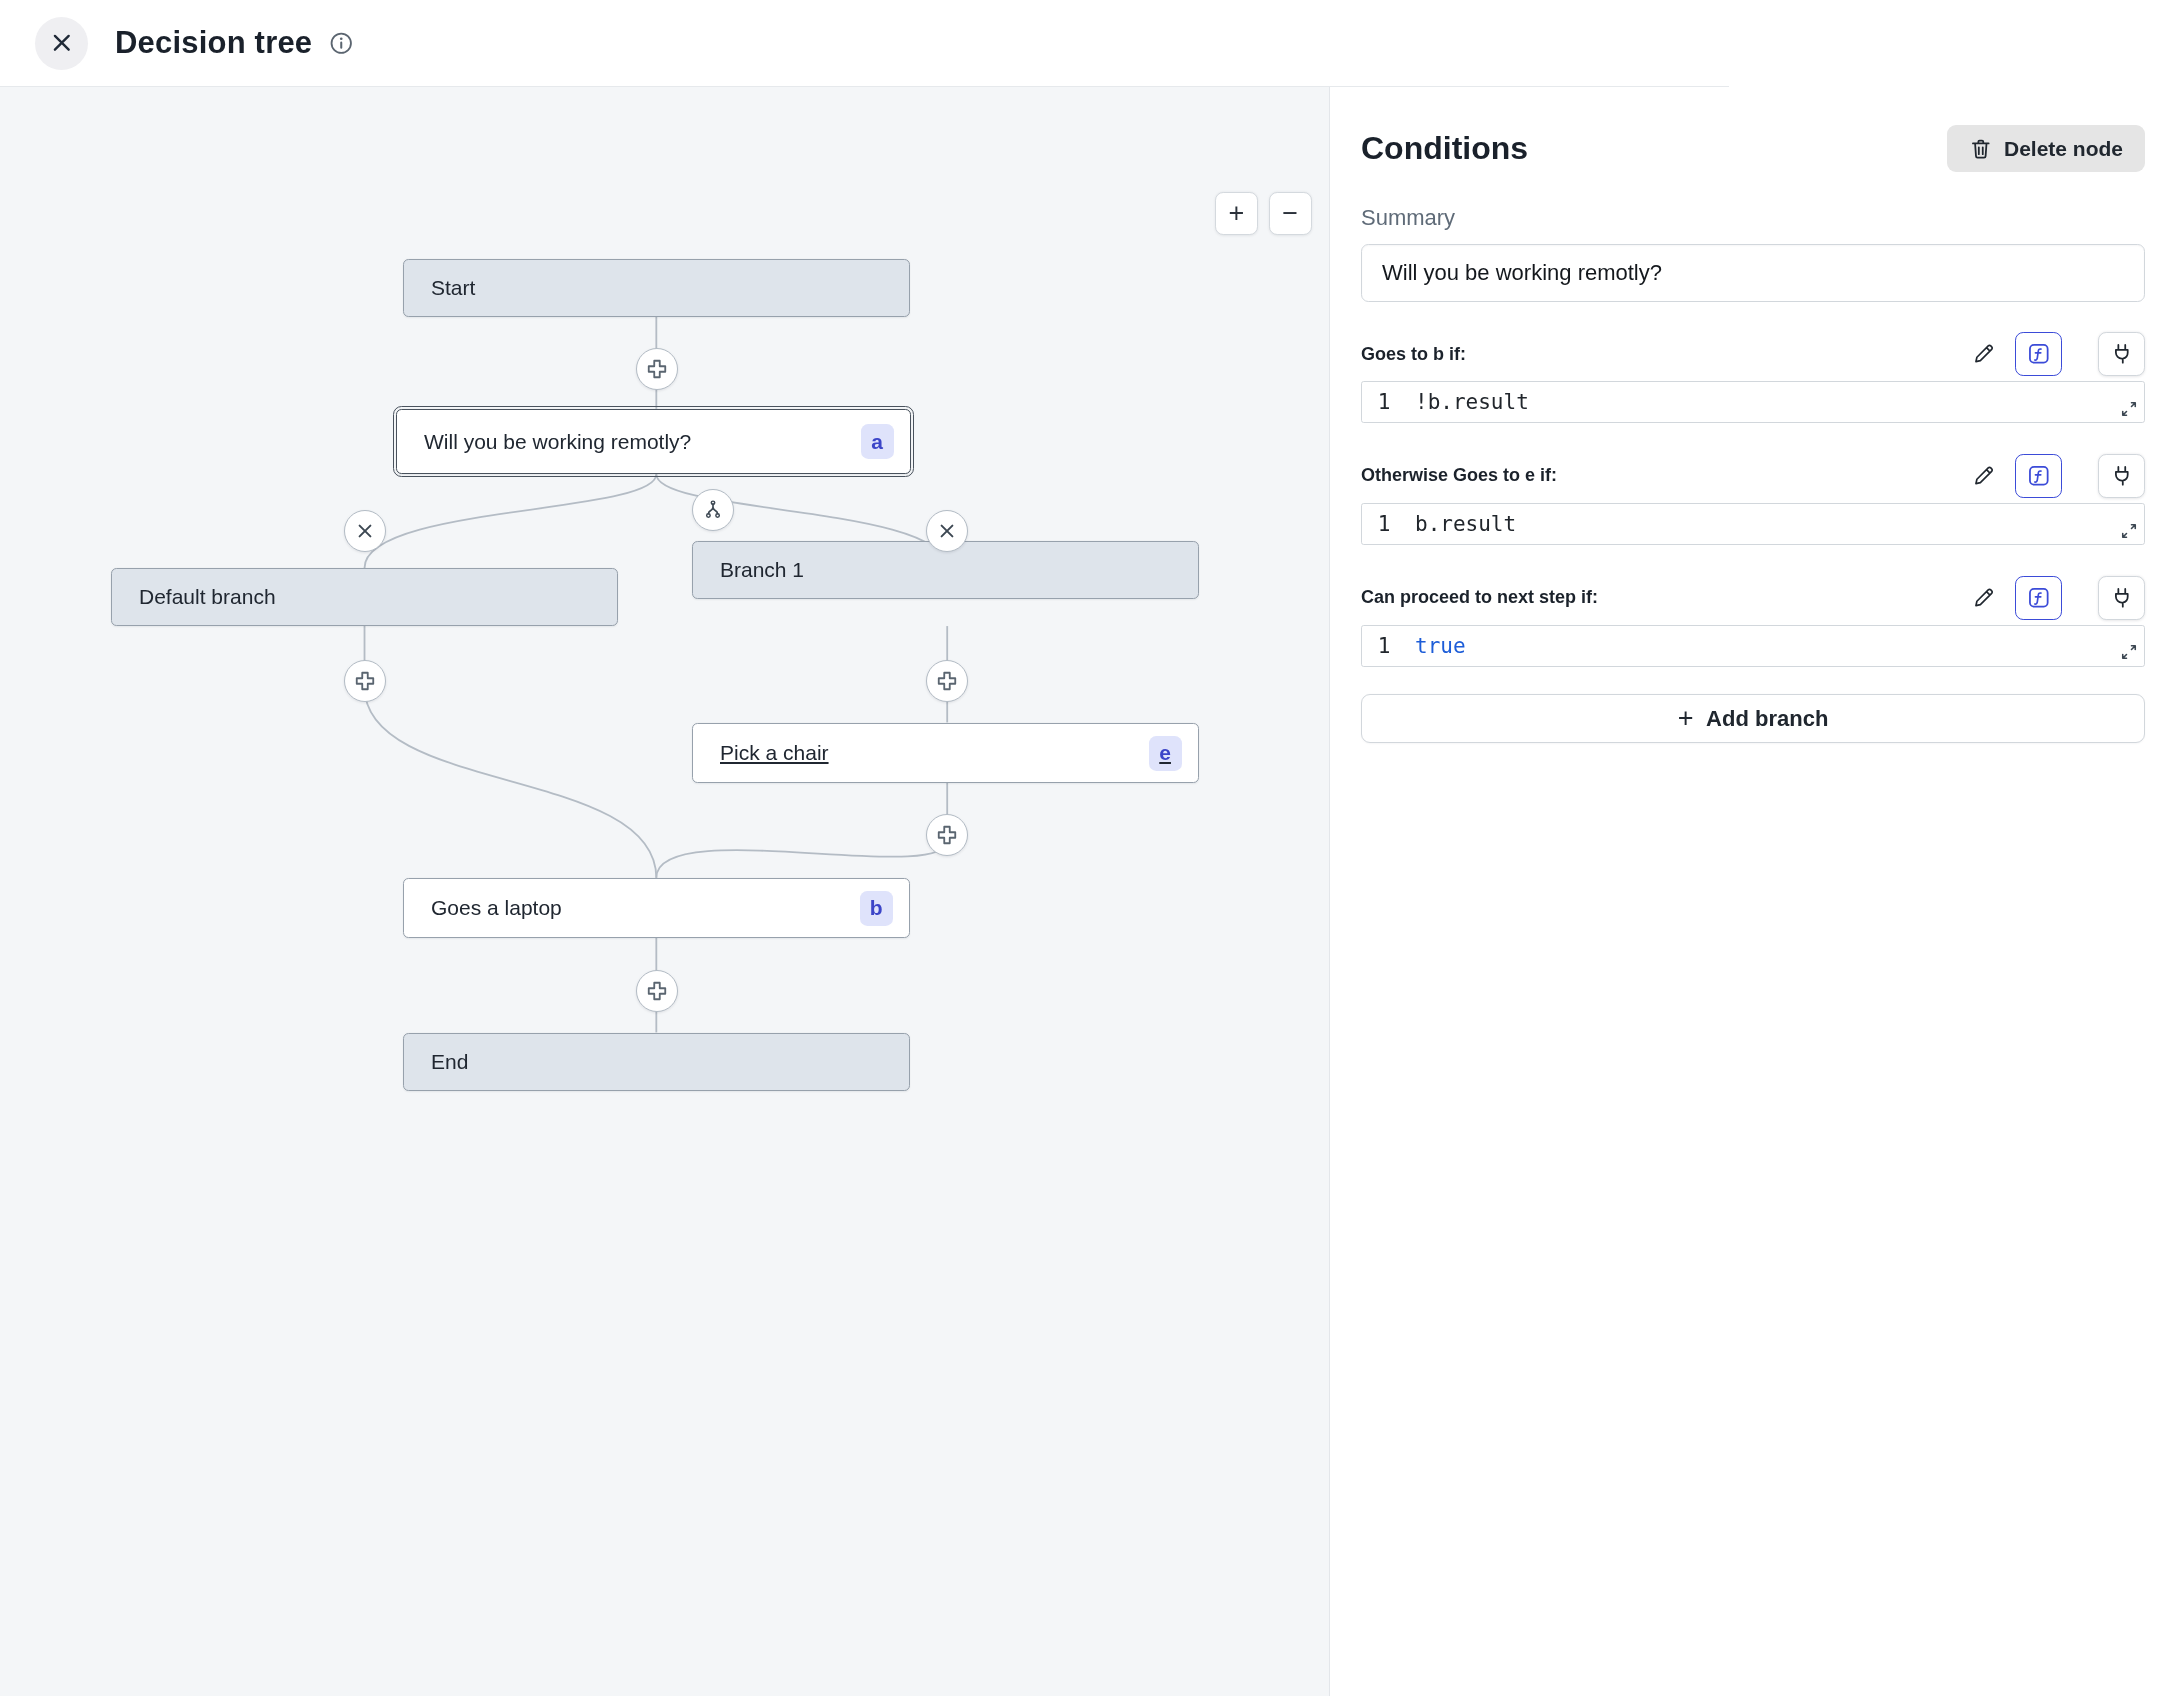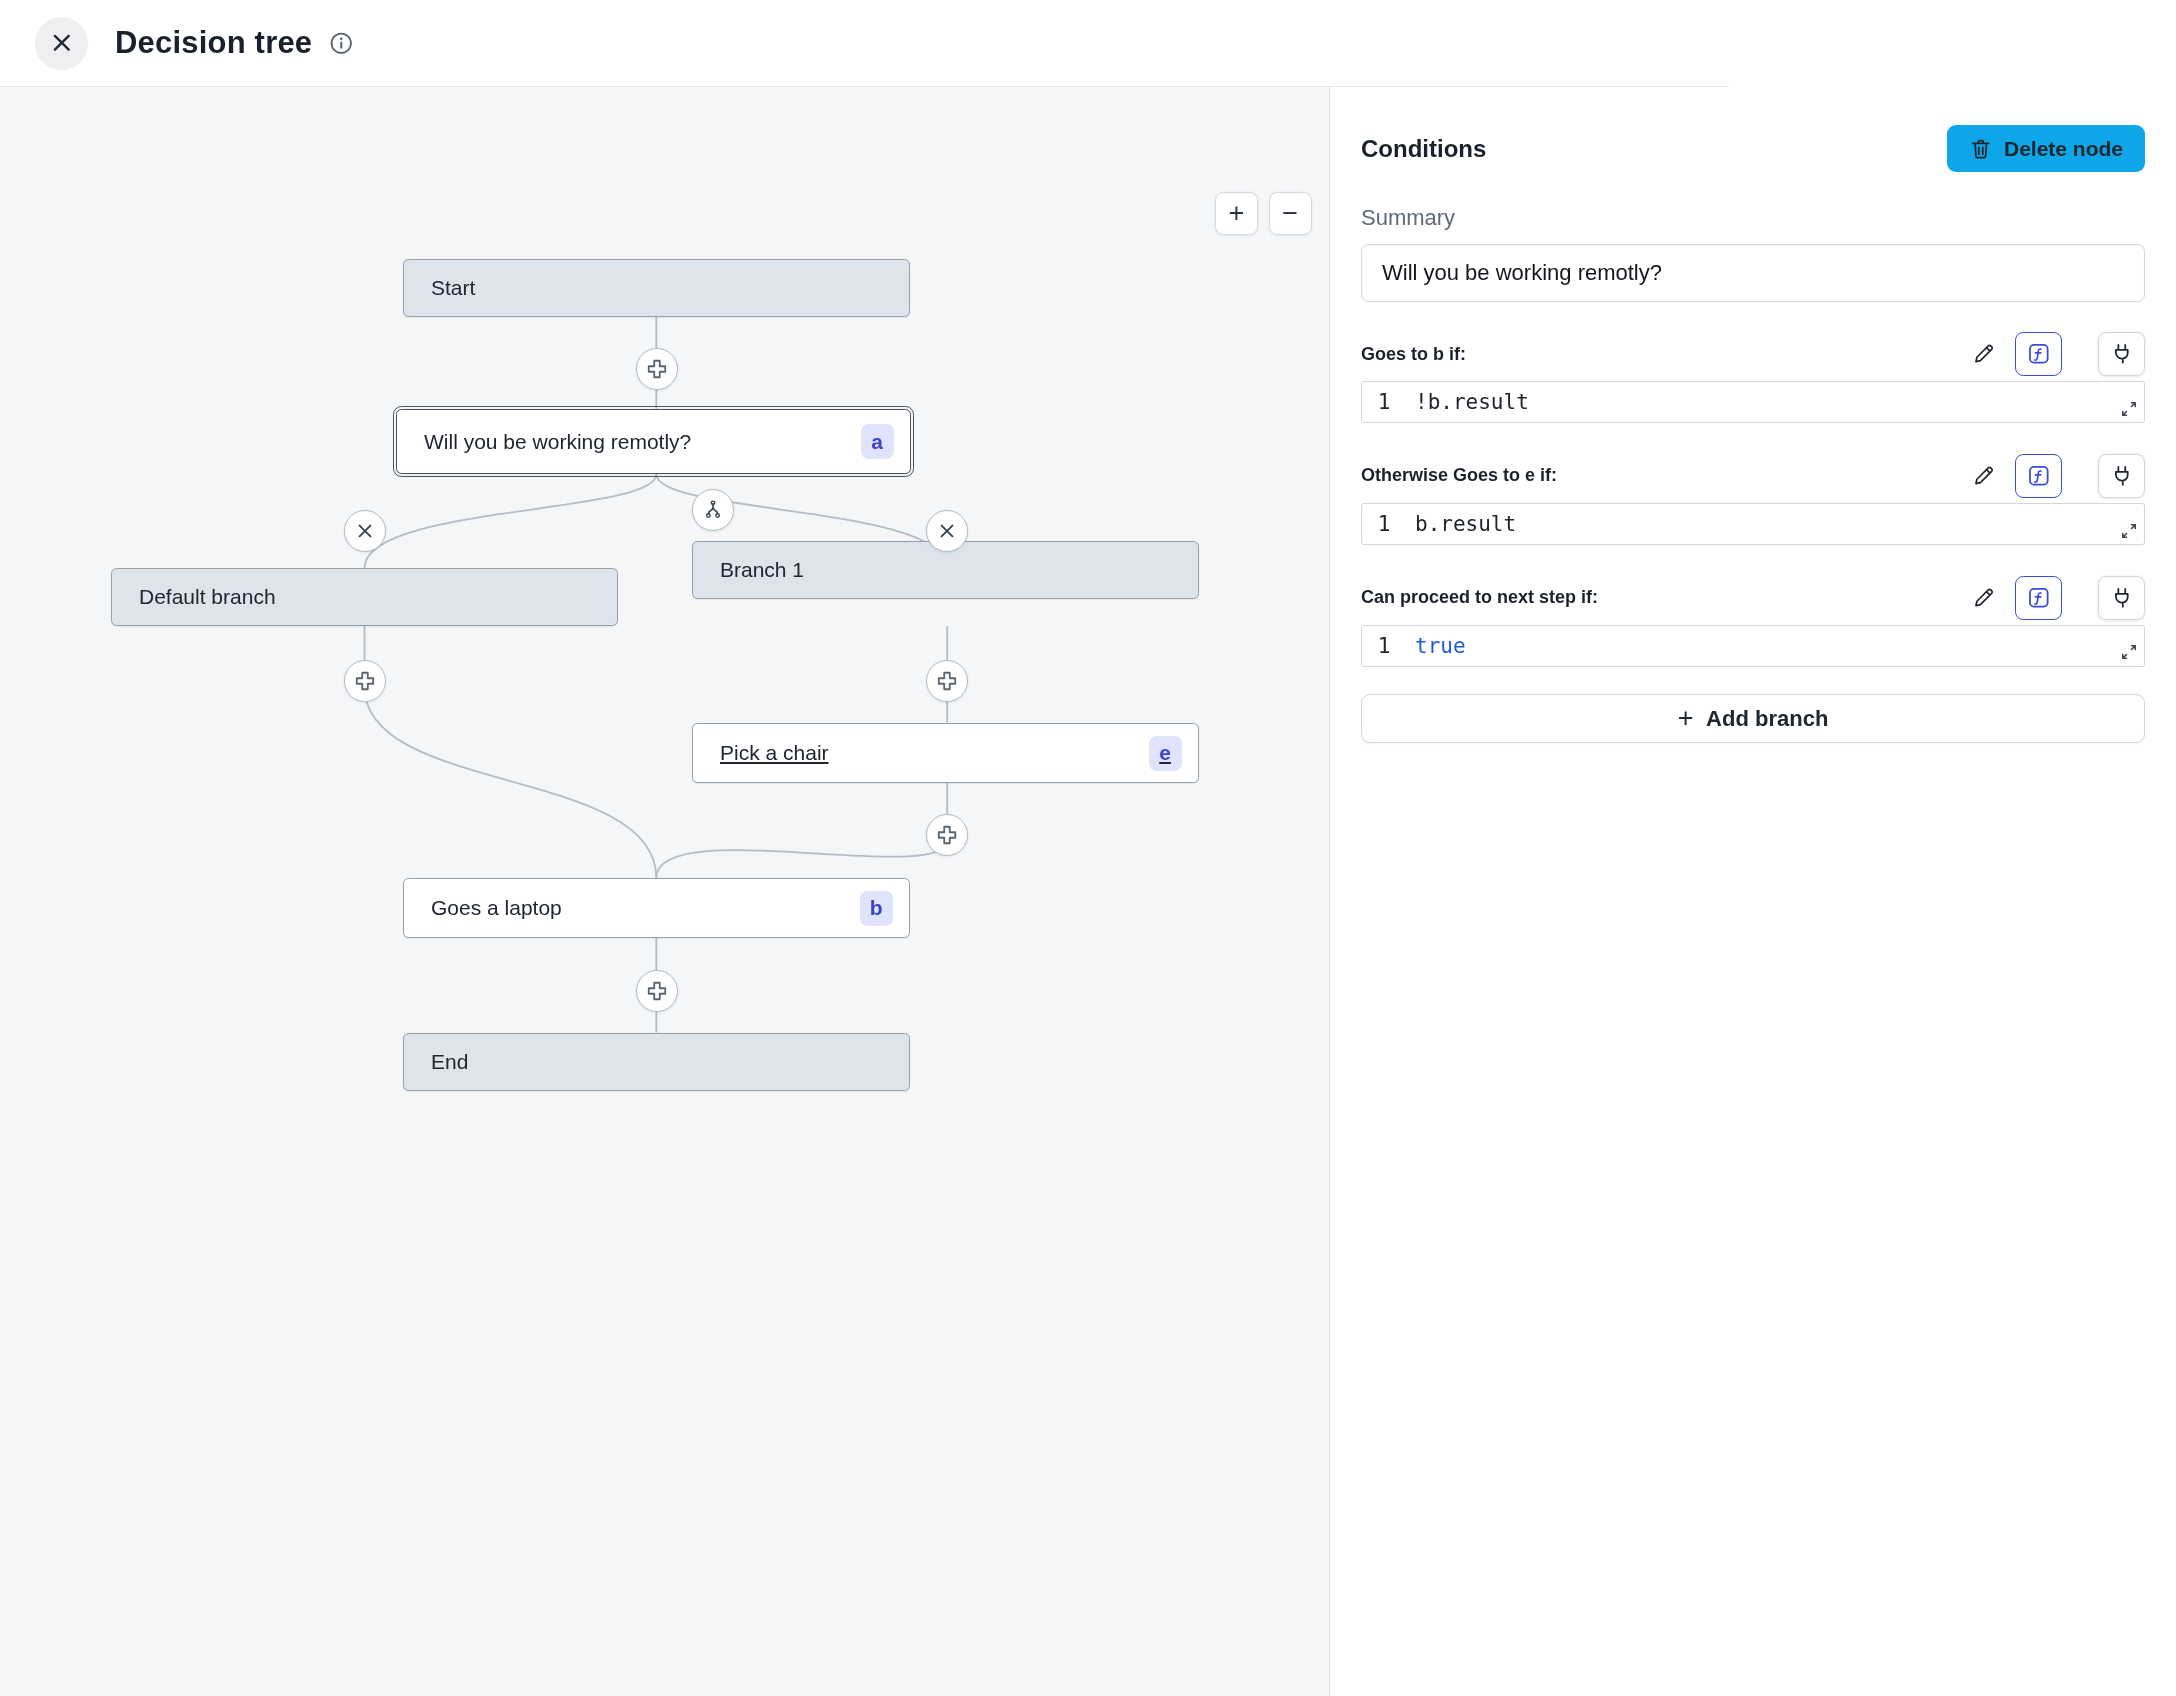--- a/index.html
+++ b/index.html
@@ -56,22 +56,22 @@
   .c-x-left       { left:344px;  top:423px; }
   .c-split        { left:692px;  top:402px; }
   .c-x-right      { left:926px; top:423px; }
   .c-plus-default { left:344px;  top:573px; }
   .c-plus-branch1 { left:926px; top:573px; }
   .c-plus-chair   { left:926px; top:727px; }
   .c-plus-laptop  { left:636px;  top:883px; }
 
   
   .panel-head { display:flex; align-items:center; justify-content:space-between; }
-  .panel-title { font-size:24px; font-weight:bold; color:#1a212b; }
-  .delete-btn { height:47px; background:#0ea5e9; border:none; border-radius:9px; display:flex;
+  .panel-title { font-size:32px; font-weight:bold; color:#1a212b; }
+  .delete-btn { height:47px; background:#e5e5e5; border:none; border-radius:9px; display:flex;
                 align-items:center; gap:11px; padding:0 22px; font-size:21px; font-weight:bold;
                 color:#20272f; cursor:pointer; font-family:"Liberation Sans", sans-serif;}
   .summary-label { margin-top:33px; font-size:22px; color:#5f6b78; }
   .summary-input { margin-top:12.7px; width:100%; height:58px; border:0.9px solid #d2d7dc; border-radius:7.3px;
                    padding:0 20px; font-size:22px; color:#14181d; font-family:"Liberation Sans", sans-serif;
                    box-shadow:inset 0 0.9px 1.8px rgba(16,24,40,.04); background:#fff;}
 
   .cond-section { margin-top:27px; }
   .cond-row { display:flex; align-items:center; justify-content:space-between; height:51px; }
   .cond-label { font-size:18px; font-weight:bold; color:#1b222b; }

